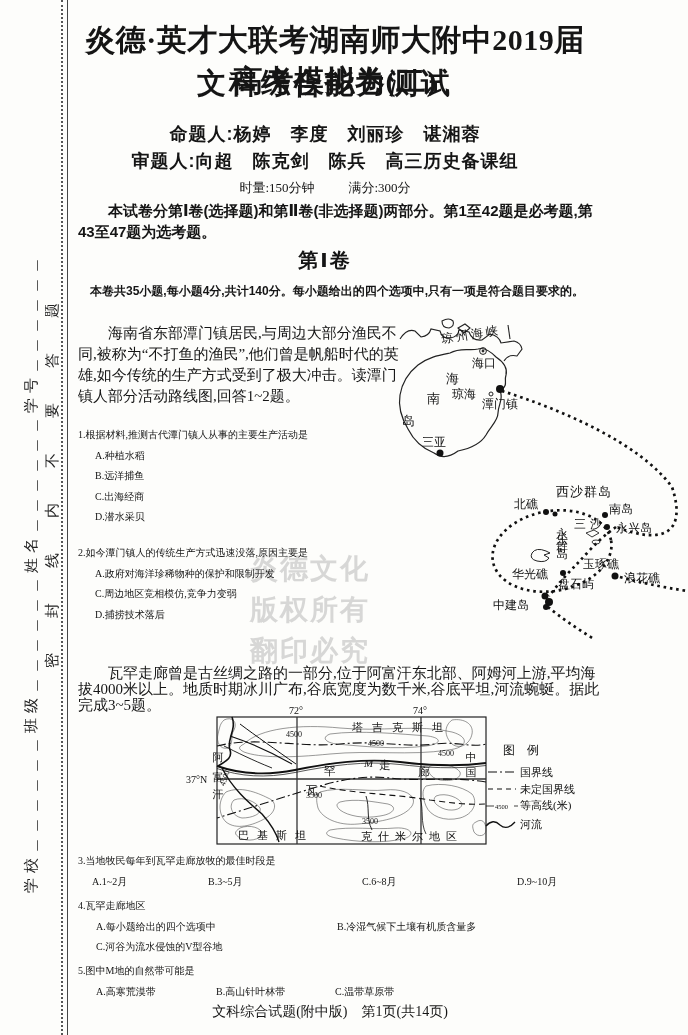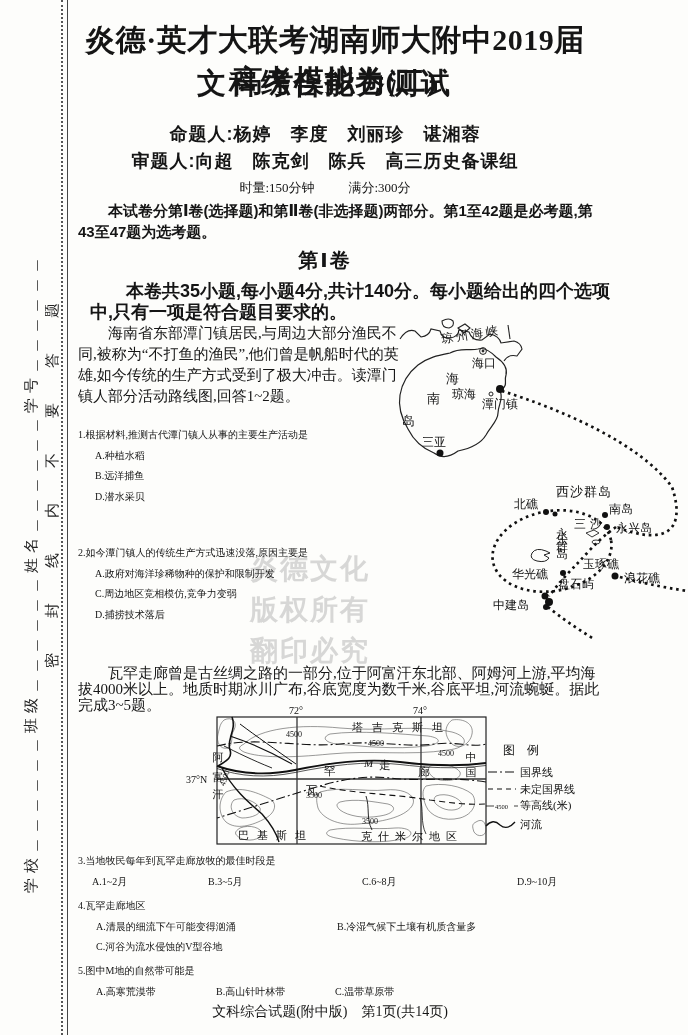--- a/index.html
+++ b/index.html
@@ -19,21 +19,21 @@
              font-size:28px;line-height:41px;font-weight:bold;letter-spacing:2px}
 
   #hdr{position:absolute;left:80px;top:20px;width:510px;font-size:30px;letter-spacing:.5px}
   #title{position:absolute;left:70px;top:64px;width:510px;font-size:29px;letter-spacing:3px}
   #authors{position:absolute;left:70px;top:122px;width:510px;font-size:18px;letter-spacing:1px}
   #reviewers{position:absolute;left:70px;top:149px;width:510px;font-size:18px;letter-spacing:1px}
   #timescore{position:absolute;left:70px;top:179px;width:510px;font-size:13px}
   #timescore .gap{display:inline-block;width:34px}
   #preface{position:absolute;left:78px;top:200px;width:524px;font-size:15px;line-height:21px;text-indent:2em}
   #sec-head{position:absolute;left:70px;top:247px;width:510px;font-size:20px;letter-spacing:2px}
-  #sec-instr{position:absolute;left:90px;top:281px;width:524px;font-size:18px;line-height:21px;text-indent:2em}
+  #sec-instr{position:absolute;left:66px;top:281px;width:524px;font-size:12px;line-height:21px;text-indent:2em}
 
   #passage1{position:absolute;left:78px;top:323px;width:331px;font-size:15px;line-height:21px;text-indent:2em}
   .q{position:absolute;font-size:10px;line-height:20.6px}
   .q .stem{padding-left:17px;text-indent:-17px}
   .q .opt{padding-left:17px}
   #q1{left:78px;top:425px;width:345px}
   #q2{left:78px;top:543px;width:480px}
   #passage2{position:absolute;left:78px;top:665px;width:527px;font-size:15px;line-height:16px;text-indent:2em}
   #q3{left:78px;top:851px;width:528px}
   #q4{left:78px;top:896px;width:528px}
@@ -73,20 +73,21 @@
 
 <div id="sec-head" class="ctr b sans">第Ⅰ卷</div>
 <div id="sec-instr" class="b sans">本卷共35小题,每小题4分,共计140分。每小题给出的四个选项中,只有一项是符合题目要求的。</div>
 
 <div id="passage1">海南省东部潭门镇居民,与周边大部分渔民不同,被称为“不打鱼的渔民”,他们曾是帆船时代的英雄,如今传统的生产方式受到了极大冲击。读潭门镇人部分活动路线图,回答1~2题。</div>
 
 <div id="q1" class="q">
   <div class="stem"><span>1.</span><span>根据材料,推测古代潭门镇人从事的主要生产活动是</span></div>
   <div class="opt">A.种植水稻</div>
   <div class="opt">B.远洋捕鱼</div>
+  <div class="opt">C.出海经商</div>
   <div class="opt">D.潜水采贝</div>
 </div>
 
 <div id="q2" class="q">
   <div class="stem" style="width:345px"><span>2.</span><span>如今潭门镇人的传统生产方式迅速没落,原因主要是</span></div>
   <div class="opt">A.政府对海洋珍稀物种的保护和限制开发</div>
   <div class="opt">C.周边地区竞相模仿,竞争力变弱</div>
   <div class="opt">D.捕捞技术落后</div>
 </div>
 
@@ -239,21 +240,21 @@
     <span>A.1~2月</span>
     <span>B.3~5月</span>
     <span>C.6~8月</span>
     <span>D.9~10月</span>
   </div>
 </div>
 
 <div id="q4" class="q">
   <div class="stem"><span>4.</span><span>瓦罕走廊地区</span></div>
   <div class="row2">
-    <span>A.清晨的细流下午可能变得汹涌</span>
+    <span>A.每小题给出的四个选项中</span>
     <span>B.冷湿气候下土壤有机质含量多</span>
   </div>
   <div class="row2">
     <span>C.河谷为流水侵蚀的V型谷地</span>
   </div>
 </div>
 
 <div id="q5" class="q">
   <div class="stem"><span>5.</span><span>图中M地的自然带可能是</span></div>
   <div class="row4b">

